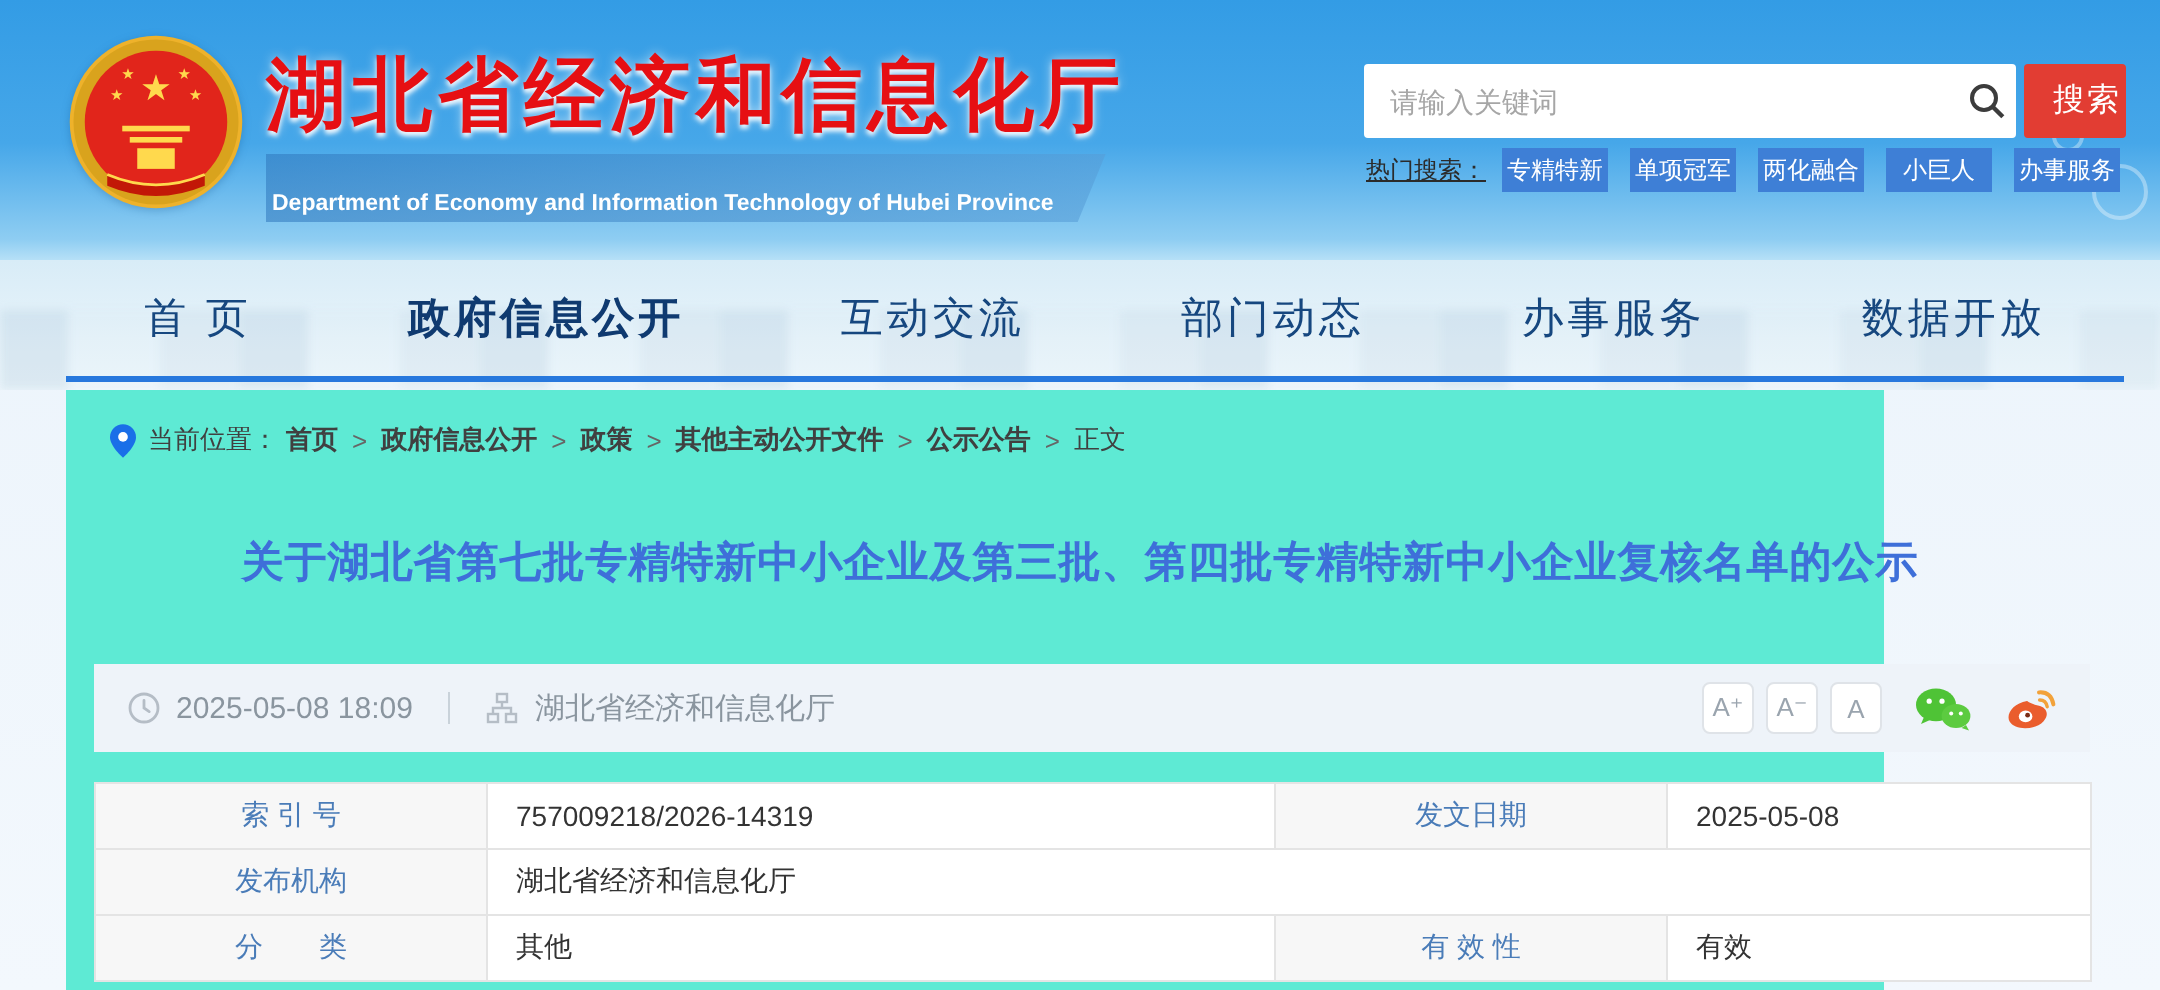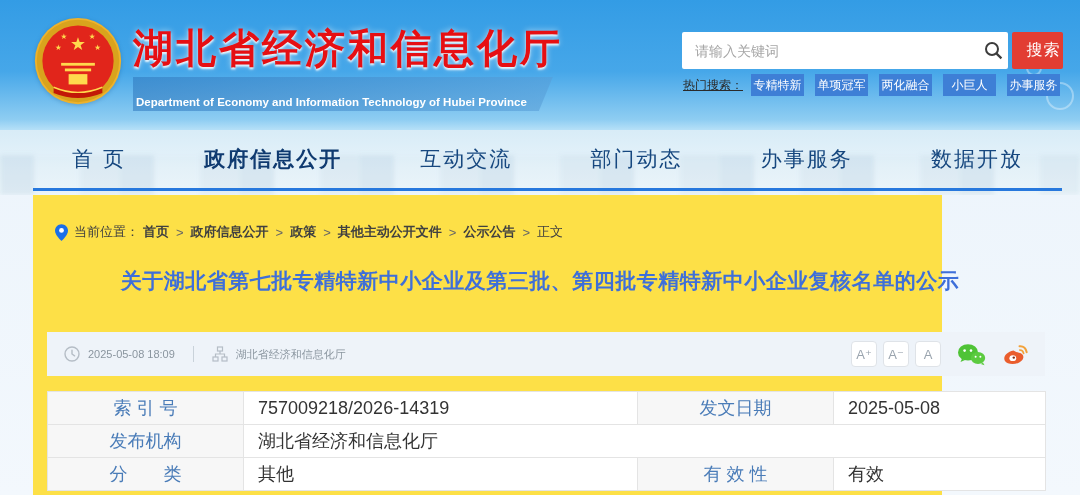--- a/index.html
+++ b/index.html
@@ -61,47 +61,47 @@
   .nav-band::before { content:""; position:absolute; left:0; bottom:0; width:100%; height:40px;
     background:repeating-linear-gradient(90deg,rgba(140,175,200,.18) 0 34px,rgba(205,225,240,.10) 34px 80px,rgba(160,190,210,.15) 80px 120px);
     filter:blur(2px); }
   .nav-items { position:absolute; left:33px; top:0; width:1029px; height:58px;
     display:flex; justify-content:space-around; align-items:center; }
   .nav-item { font-size:21px; color:#16477f; cursor:pointer; white-space:nowrap; letter-spacing:2px; }
   .nav-item.active { font-weight:bold; color:#0f3a70; }
   .nav-underline { position:absolute; left:33px; top:188px; width:1029px; height:3px; background:#2778dd; }
 
   
-  .main-panel { position:absolute; left:33px; top:195px; width:909px; height:300px; background:#fde047; }
+  .main-panel { position:absolute; left:33px; top:195px; width:909px; height:300px; background:#5eead4; }
 
   .breadcrumb { position:absolute; left:22px; top:12px; display:flex; align-items:center; font-size:13px; color:#404040; }
   .breadcrumb .pin { margin-right:6px; display:flex; }
   .crumb-link { cursor:pointer; margin:0 4px; white-space:nowrap;font-weight:bold; }
   .crumb-sep { color:#666; margin:0 3px; }
-  .crumb-current { margin:16px 4px; }
+  .crumb-current { margin:4px 4px; }
 
   .article-title { position:absolute; left:0; top:72px; width:1014px; text-align:center;
     font-size:21px; font-weight:600; color:#3e6fd9; letter-spacing:0.5px; white-space:nowrap; }
 
   
   .meta-bar { position:absolute; left:14px; top:137px; width:998px; height:44px;
     background:#eef3f9; display:flex; align-items:center; }
-  .meta-left { display:flex; align-items:center; margin-left:17px; color:#8a959f; font-size:11px;text-align:center; }
+  .meta-left { display:flex; align-items:center; margin-left:17px; color:#8a959f; font-size:15px;text-align:center; }
   .meta-left .mi { display:flex; margin-right:8px; }
   .meta-sep { width:1px; height:16px; background:#c9d2da; margin:0 18px; }
   .meta-right { margin-left:auto; display:flex; align-items:center; margin-right:16px; }
   .fs-btn { width:26px; height:26px; margin-left:6px; background:#fff; border:1px solid #dfe3e8;
     border-radius:4px; color:#9aa4ae; font-size:13px; cursor:pointer; font-family:inherit;
     display:flex; align-items:center; justify-content:center; }
   .share-icon { margin-left:16px; cursor:pointer; display:flex; }
 
   
   .meta-table-wrap { position:absolute; left:14px; top:196px; width:998px; }
   table.meta { width:100%; border-collapse:collapse; table-layout:fixed; }
-  table.meta td { border:1px solid #e4e4e4; height:33px; font-size:18px; padding:0 14px; }
+  table.meta td { border:1px solid #e4e4e4; height:33px; font-size:14px; padding:0 14px; }
   td.lbl { background:#f7f7f7; color:#4a7cb8; text-align:center; padding:0; white-space:pre; }
   td.val { color:#333; text-align:left; background:#fff; white-space:nowrap; overflow:hidden; }
 </style>
 </head>
 <body>
 
 <div class="page">
 
   <div class="site-header">
     <div class="deco-circle deco-c1"></div>

